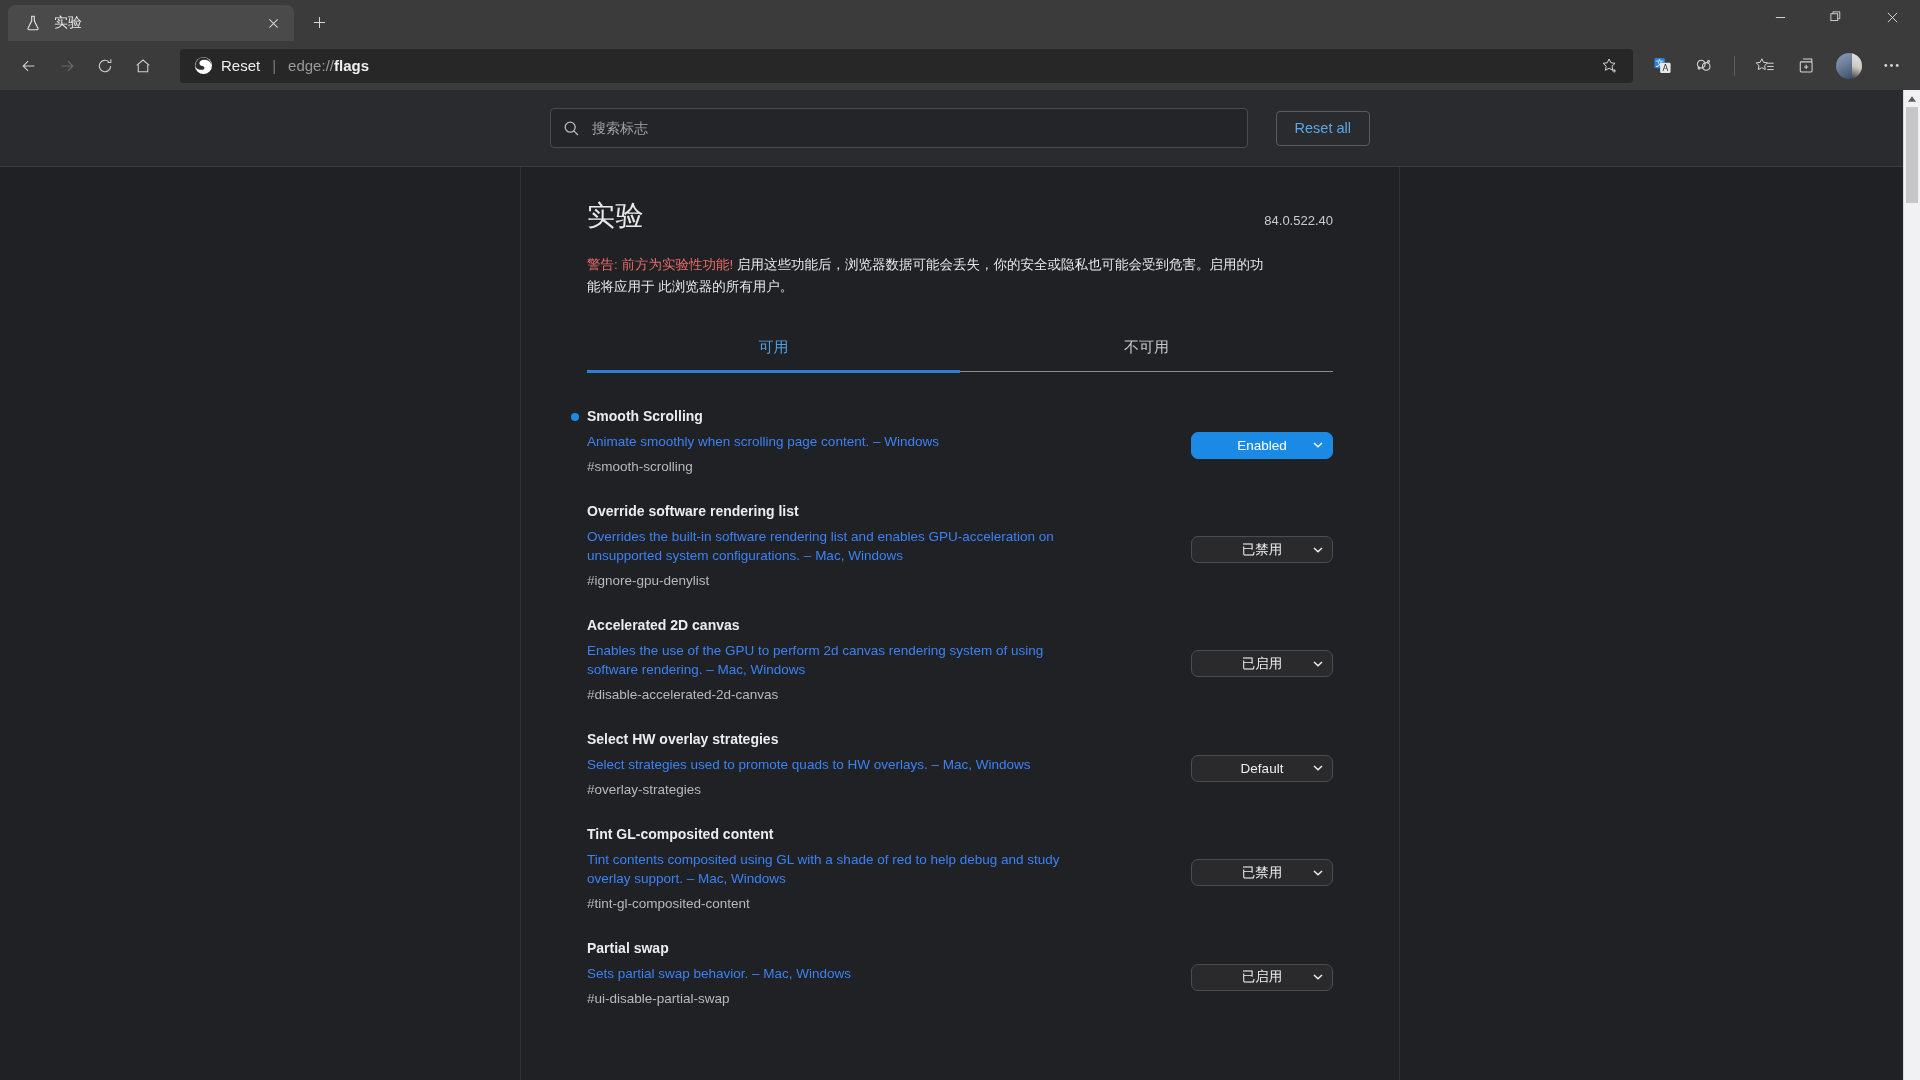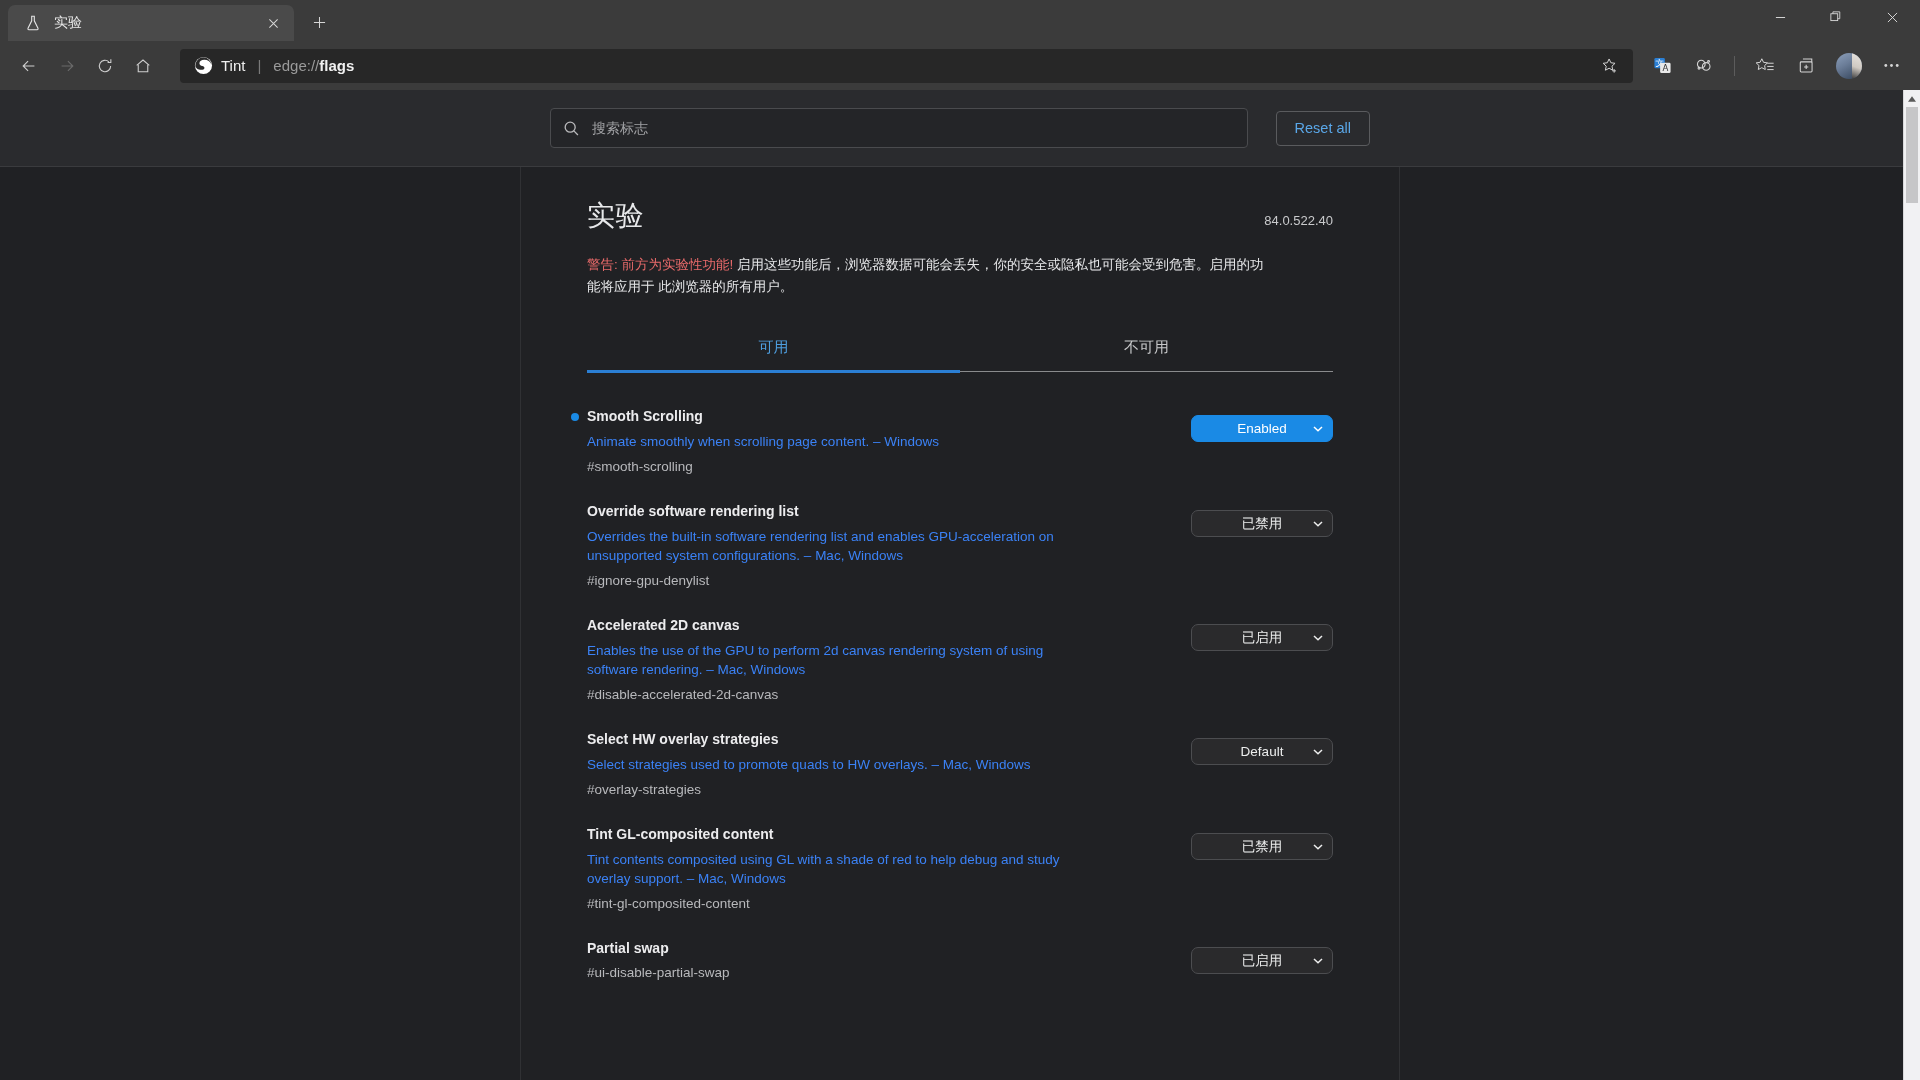--- a/index.html
+++ b/index.html
@@ -197,21 +197,21 @@
   .ftab.active:after {
     content: "";
     position: absolute; left: 0; right: 0; bottom: -2px;
     height: 3px; background: #2b7fd4;
   }
 
   
   .exp-list { padding-top: 22px; }
   .exp {
     display: flex;
-    align-items: flex-start;
+    align-items: center;
     padding: 13px 0 14px;
     min-height: 86px;
   }
   .exp-main { flex: 1; padding-right: 18px; position: relative; }
   .exp-dot {
     position: absolute; left: -16px; top: 6px;
     width: 8px; height: 8px; border-radius: 50%;
     background: #1a8ae5;
   }
   .exp-title {
@@ -351,21 +351,21 @@
   </div>
 
   <div class="omnibox">
     <span class="edge-brand">
       <span class="edge-logo">
         <svg viewBox="0 0 20 20" width="19" height="19">
           <circle cx="10" cy="10" r="9" fill="#ffffff"></circle>
           <path d="M10 1.4A8.6 8.6 0 0 0 1.4 10c0 2.9 3.3 4.6 6 4.6 2.1 0 3.6-.8 3.6-2.1 0-1-.8-1.6-2.2-1.9-2-.4-3.1-1.3-3.1-2.9C5.7 5.6 7.9 4 10.8 4c3.6 0 6.5 2.1 7.5 5A8.6 8.6 0 0 0 10 1.4z" fill="#2b2b2b"></path>
         </svg>
       </span>
-      <span class="edge-name">Tint</span>
+      <span class="edge-name">Reset</span>
     </span>
     <span class="omni-sep">|</span>
     <span class="omni-url"><span>edge://</span><b>flags</b></span>
     <span class="omni-star">
       <svg viewBox="0 0 20 20" width="18" height="18" fill="none" stroke="currentColor" stroke-width="1.1">
         <path d="M9 2.2l2 4.2 4.6.6-3.4 3.2.9 4.5L9 12.5 4.9 14.7l.9-4.5L2.4 7l4.6-.6z"></path>
         <path d="M14.6 13.4v4M12.6 15.4h4"></path>
       </svg>
     </span>
   </div>
@@ -537,20 +537,21 @@
                     <path d="M1 1.5L5 5.3 9 1.5"></path>
                   </svg>
               </span>
             </div>
           </div>
         </div>
 
         <div class="exp">
           <div class="exp-main">
             <div class="exp-title">Partial swap</div>
+            <div class="exp-desc">Sets partial swap behavior. – Mac, Windows</div>
             <a class="exp-perm">#ui-disable-partial-swap</a>
           </div>
           <div class="exp-control">
             <div class="exp-select">
               <span>已启用</span>
               <span class="chev">
                 <svg viewBox="0 0 10 7" width="10" height="7" fill="none" stroke="currentColor" stroke-width="1.5">
                     <path d="M1 1.5L5 5.3 9 1.5"></path>
                   </svg>
               </span>

